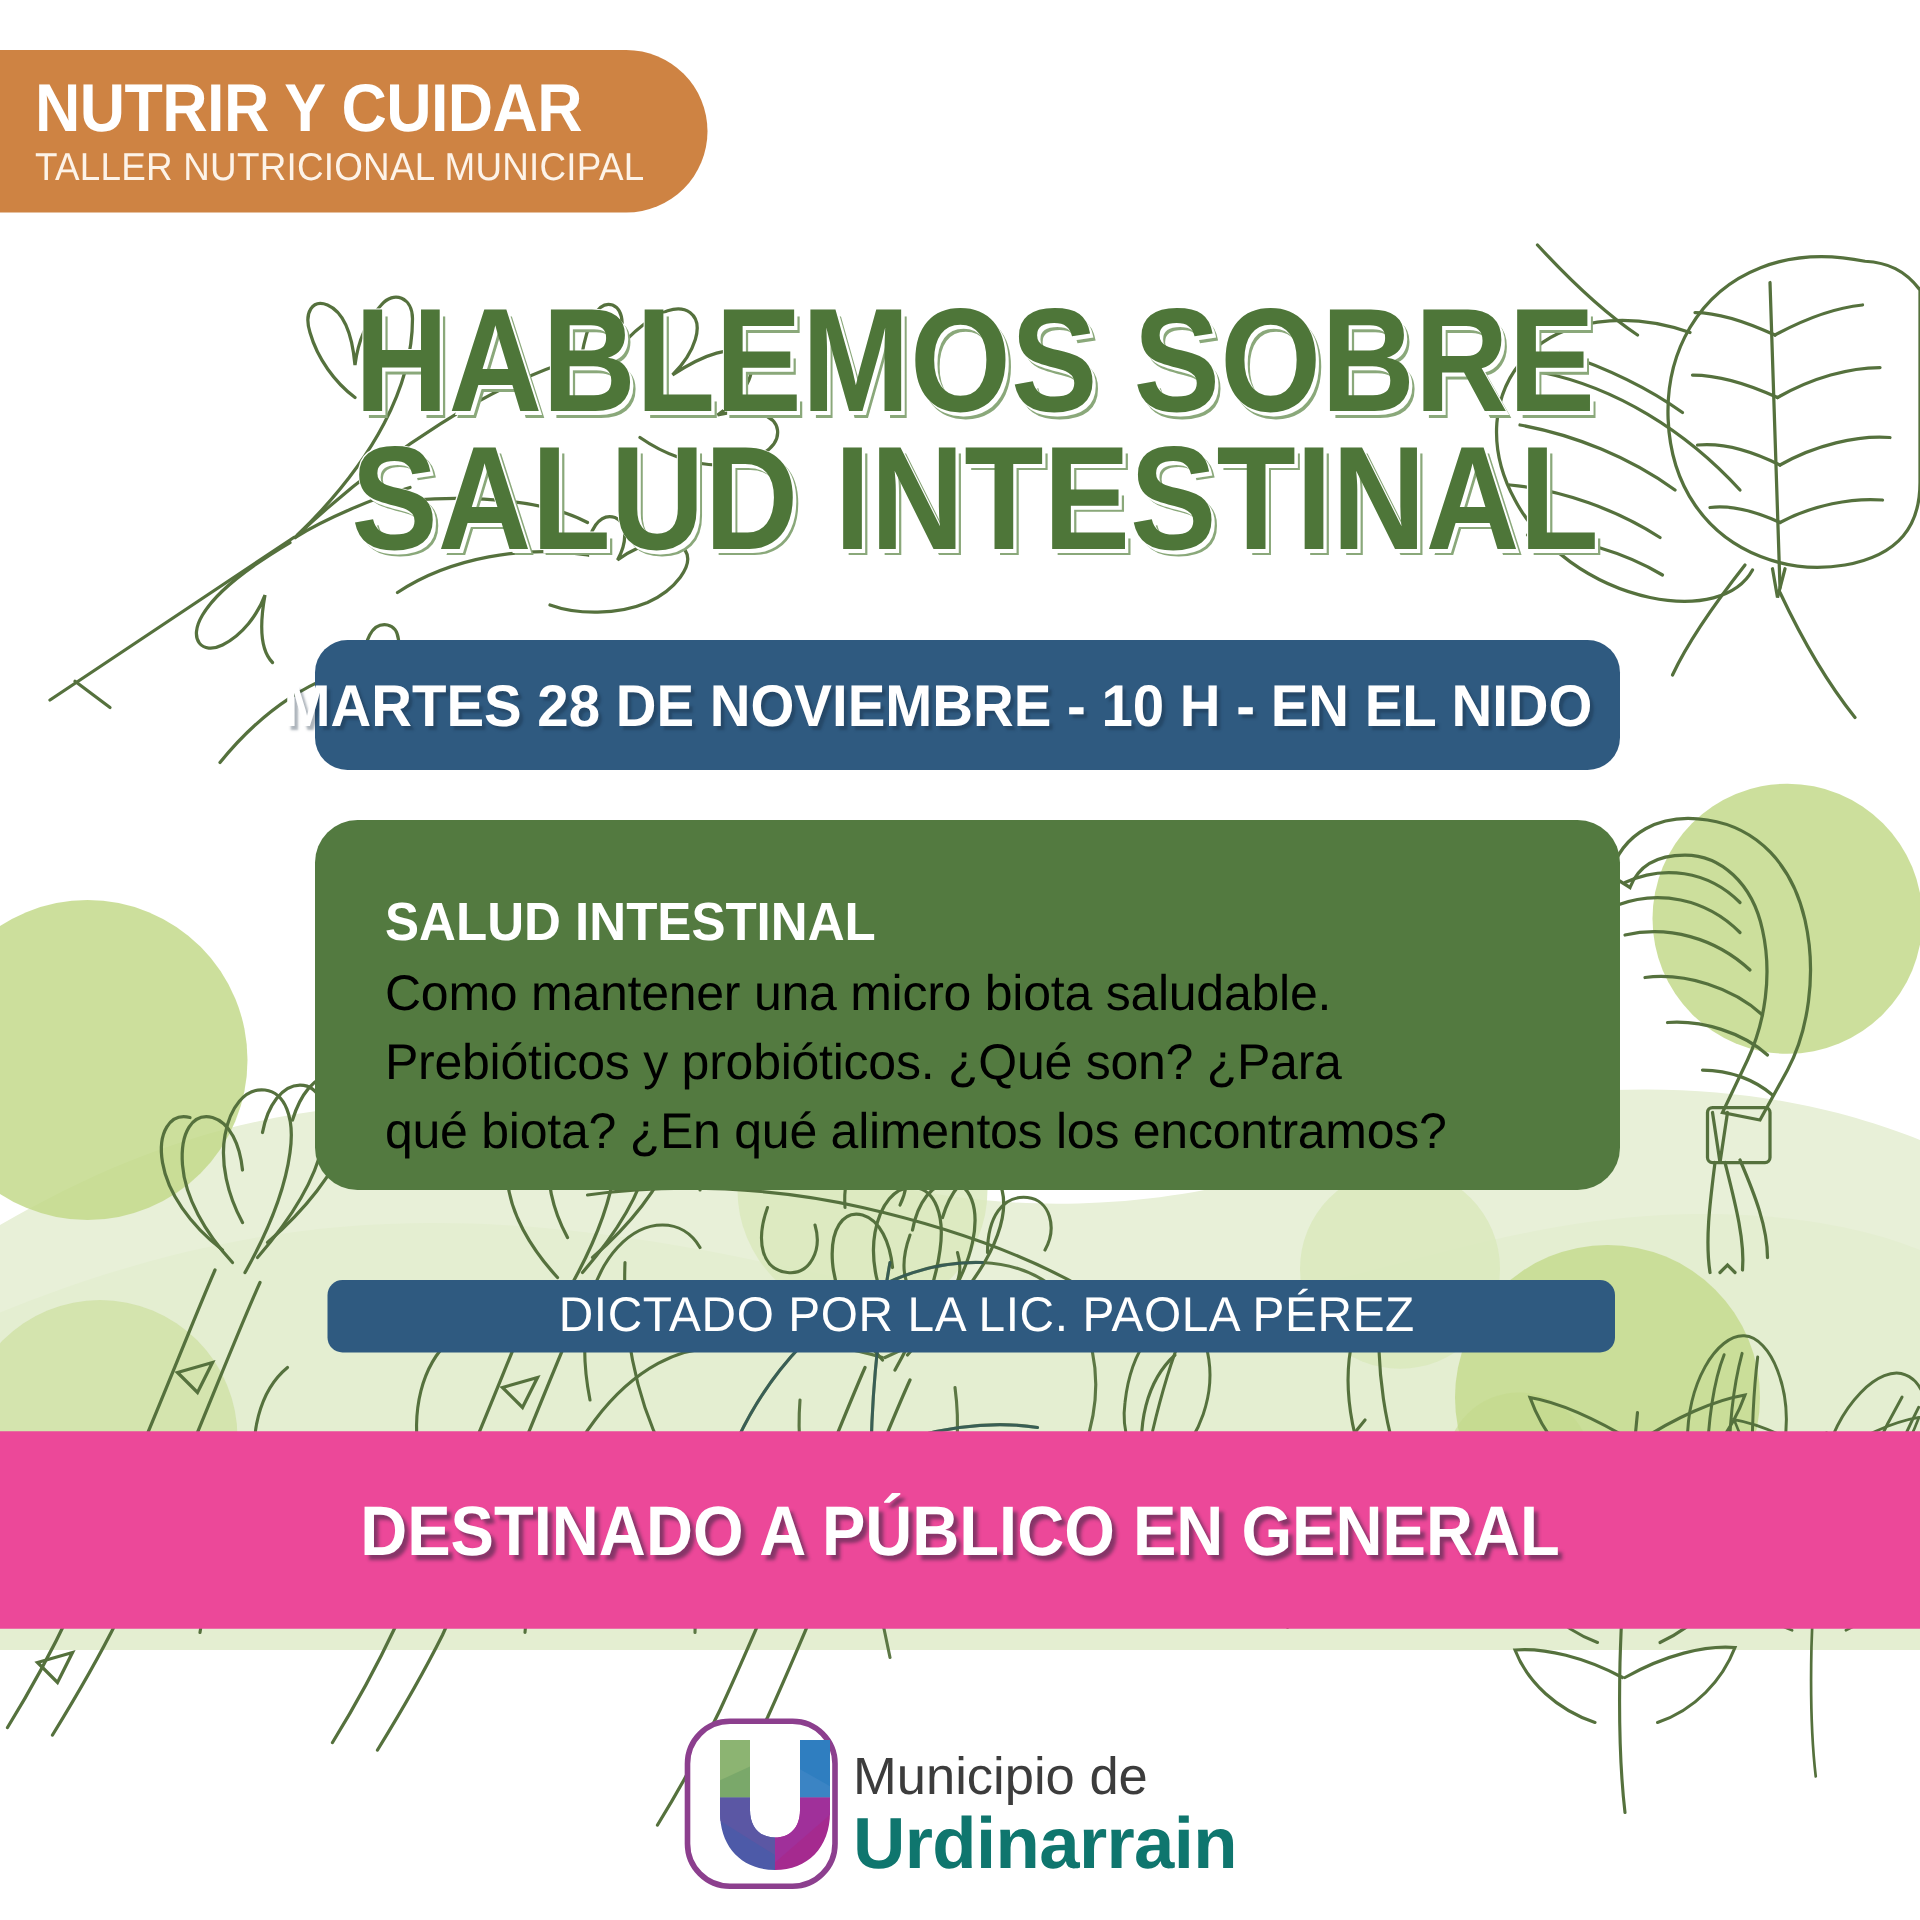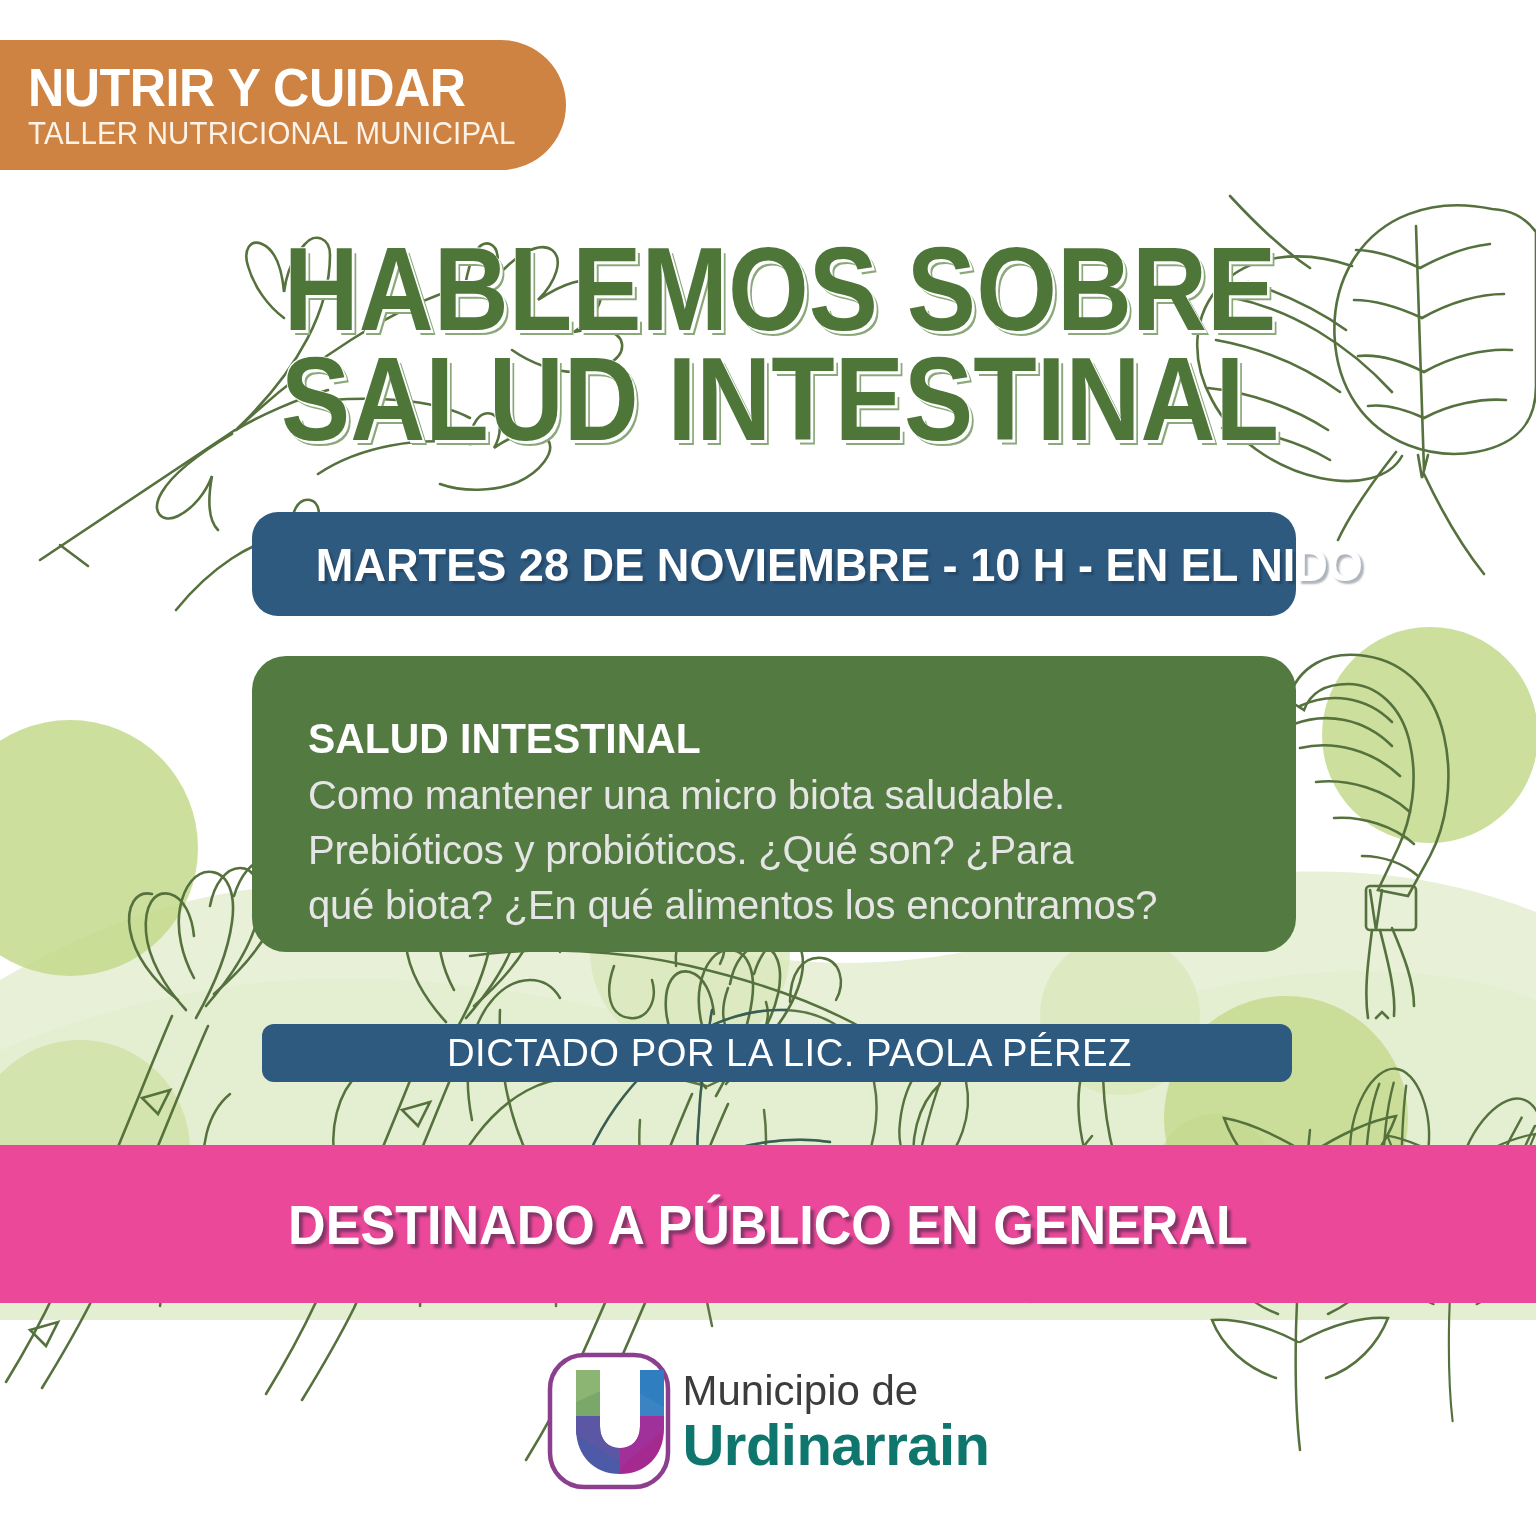--- a/index.html
+++ b/index.html
@@ -73,21 +73,21 @@
   
   .bar-blue {
     position:absolute;
     background:#2f5a80;
     z-index:5;
     display:flex; align-items:center; justify-content:center;
   }
   #date-bar {
     left:252px; top:512px; width:1044px; height:104px;
     border-radius:26px;
-    justify-content:flex-start;
+    justify-content:flex-end;
     padding-left:42px;
   }
   #date-bar .txt {
     color:#ffffff; font-size:47px; font-weight:bold;
     letter-spacing:0px; white-space:nowrap;
     transform:scaleX(0.96);
     text-shadow:3px 3px 2px rgba(20,40,60,0.35);
   }
 
   
@@ -99,21 +99,21 @@
     padding:58px 52px 0 56px;
     z-index:5;
   }
   #topic-box .heading {
     color:#ffffff; font-size:43px; font-weight:bold;
     letter-spacing:0px; line-height:48px;
     transform:scaleX(0.95); transform-origin:left center;
     margin-bottom:6px;
   }
   #topic-box .body {
-    color:#e5e5e5; font-size:40px; font-weight:400;
+    color:#000000; font-size:40px; font-weight:400;
     line-height:55px; letter-spacing:-0.2px;
   }
 
   
   #speaker-bar {
     left:262px; top:1024px; width:1030px; height:58px;
     border-radius:12px;
     padding-left:24px;
   }
   #speaker-bar .txt {
@@ -133,21 +133,21 @@
     color:#ffffff; font-size:56px; font-weight:bold;
     letter-spacing:0px; white-space:nowrap;
     transform:scaleX(0.93);
     text-shadow:4px 4px 3px rgba(10,30,45,0.45);
     z-index:2;
   }
 
   
   #footer {
     position:absolute; left:0; top:1352px; width:1536px; height:184px;
-    display:flex; align-items:flex-start; justify-content:center;
+    display:flex; align-items:center; justify-content:center;
     gap:10px;
     z-index:6;
   }
   .logo-mark { width:126px; height:140px; flex:0 0 auto; }
   .logo-text { padding-top:16px; }
   .logo-text .l1 {
     font-size:42px; font-weight:400; color:#3c3c3c;
     line-height:46px; letter-spacing:0px;
   }
   .logo-text .l2 {

